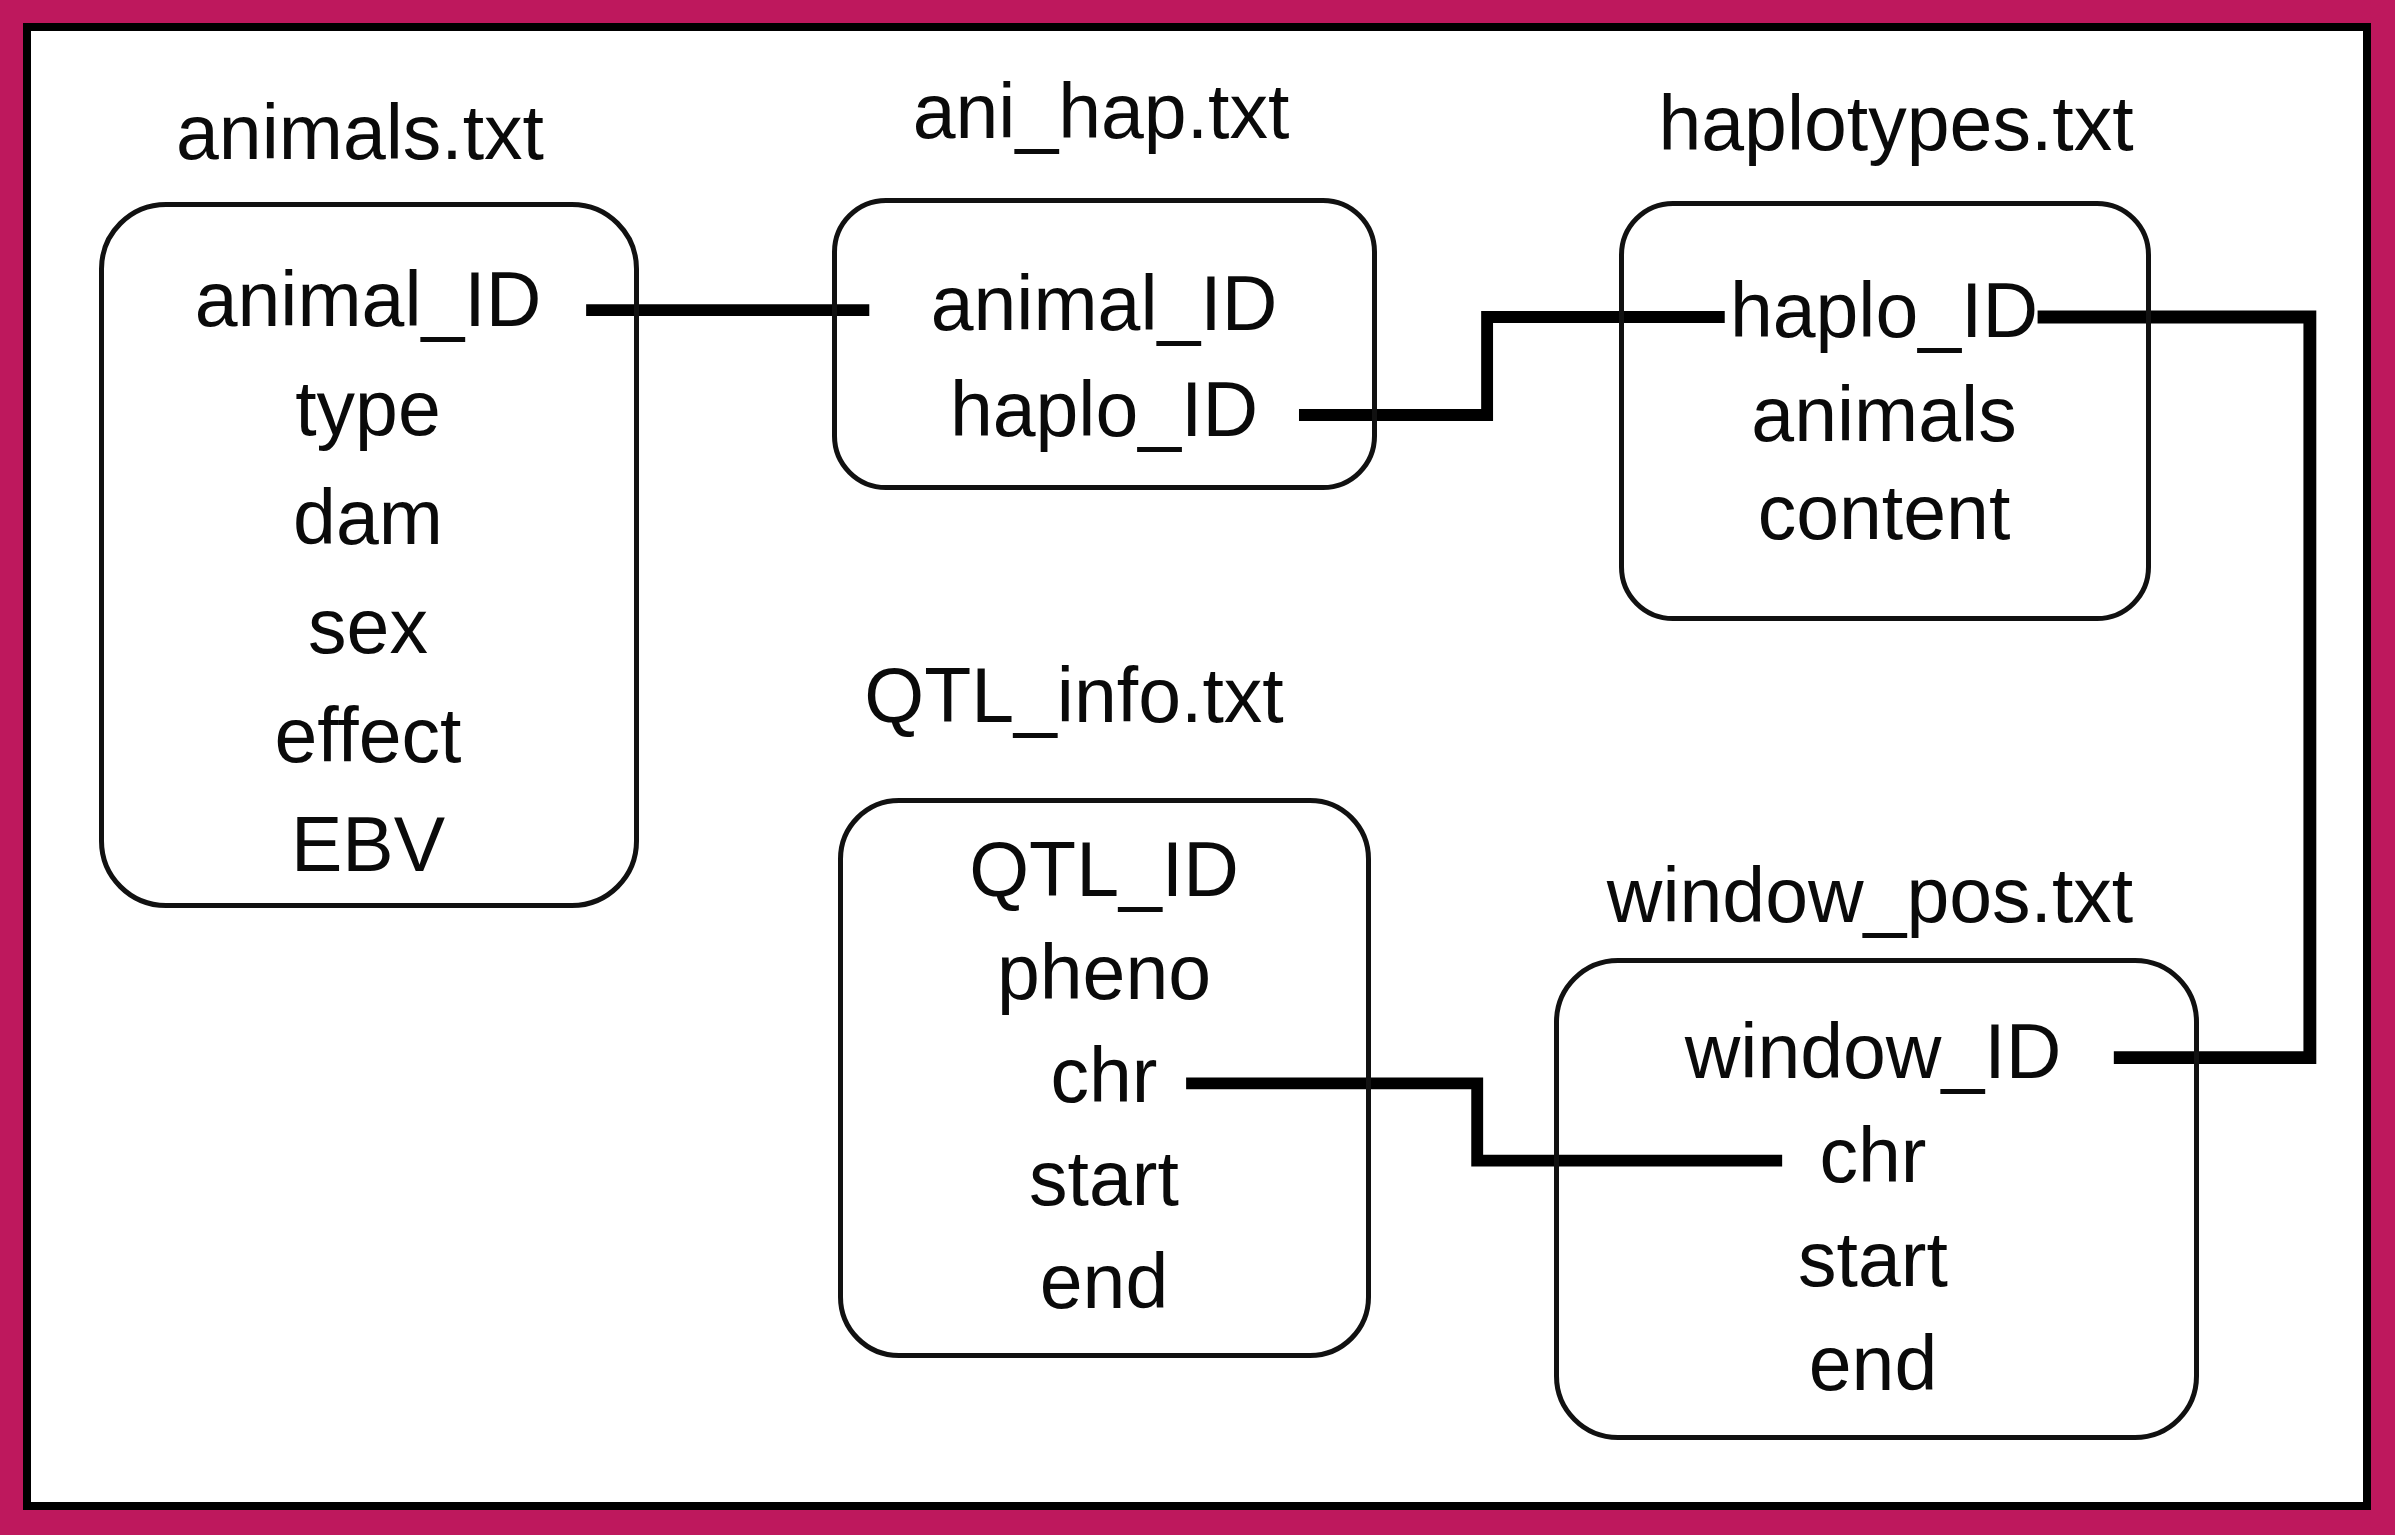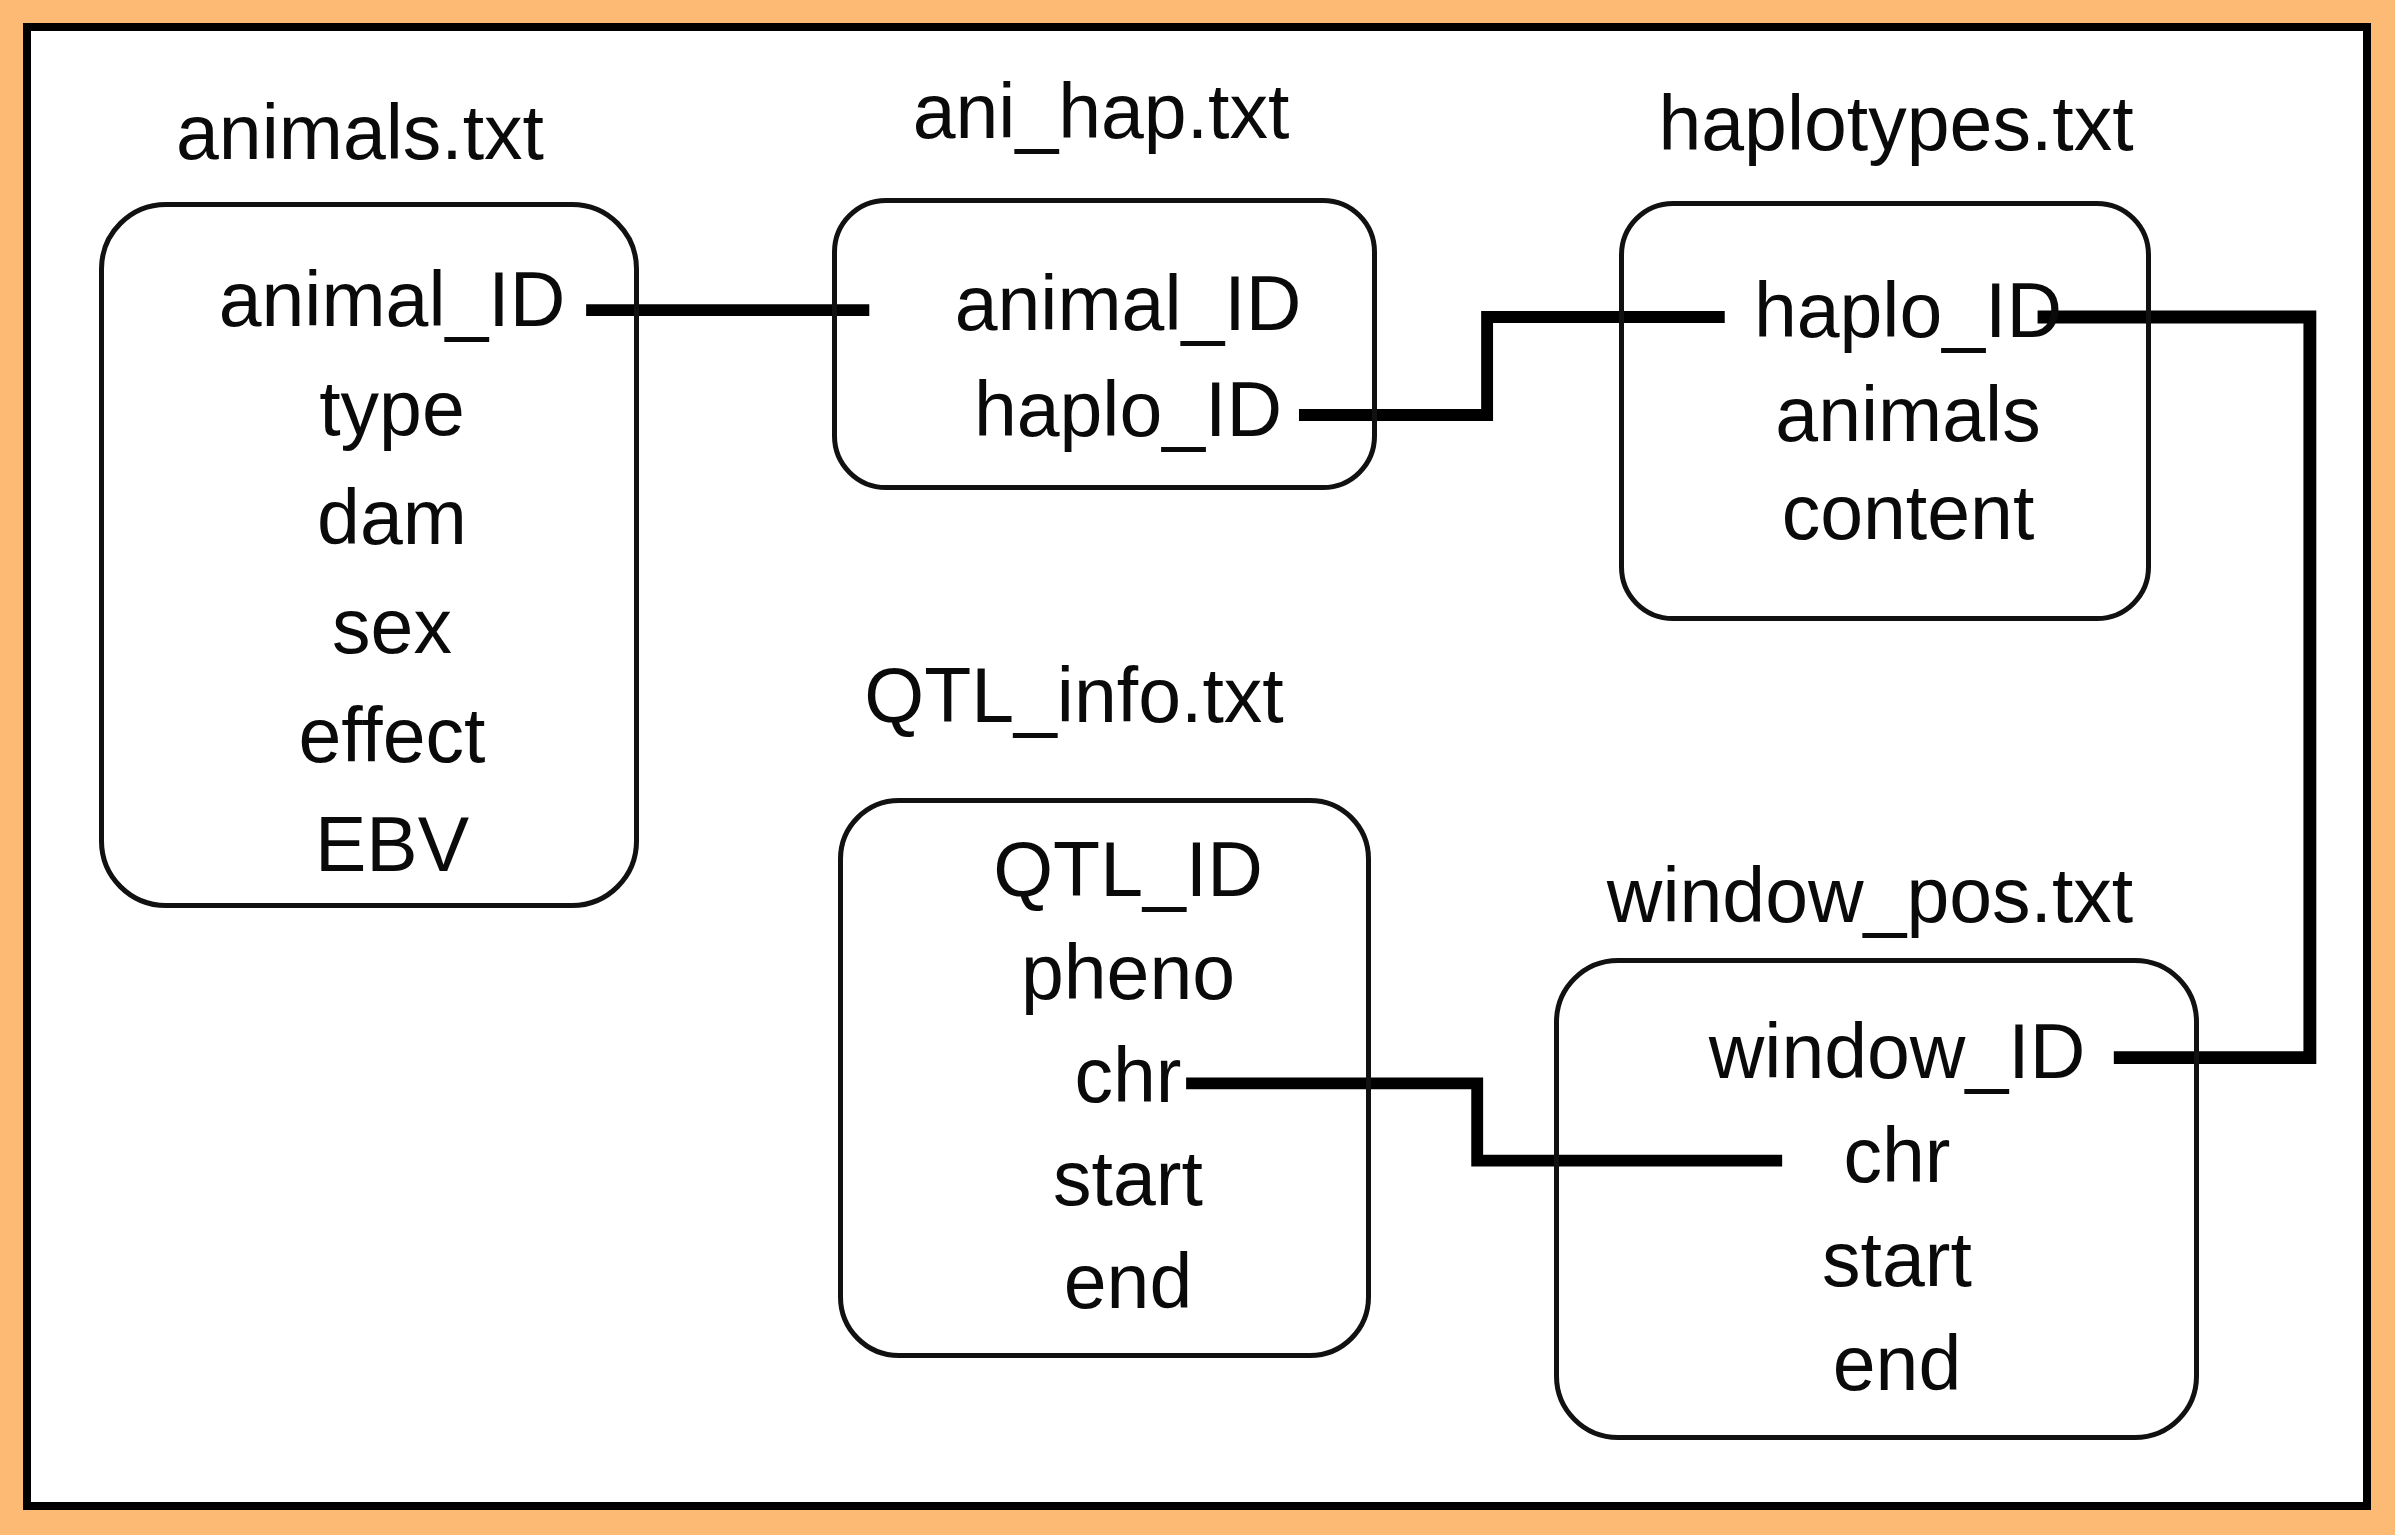--- a/index.html
+++ b/index.html
@@ -1,19 +1,19 @@
 <!DOCTYPE html>
 <html><head>
 <meta charset="utf-8">
 <style>
   html,body{margin:0;padding:0;background:#ffffff;}
   .figure{
     position:relative;
     width:2396px;height:1536px;
-    background:#fdba74;
+    background:#be185d;
     font-family:"Liberation Sans","DejaVu Sans",sans-serif;
     color:#0a0a0a;
     overflow:hidden;
   }
   .outer-frame{
     position:absolute;
     left:23px;top:23px;
     width:2348px;height:1487px;
     border:8px solid #000;
     box-sizing:border-box;
@@ -30,21 +30,21 @@
   }
   .entity-title,.field{
     position:absolute;
     transform:translate(-50%,-50%);
     white-space:nowrap;
     font-size:77px;
     line-height:1;
     letter-spacing:0px;
   }
   .entity-title{left:var(--x);top:var(--y);}
-  .field{left:var(--x);top:var(--y);margin-left:24px;}
+  .field{left:var(--x);top:var(--y);}
 </style>
 </head>
 <body>
 
 <div class="figure">
 
   <div class="outer-frame"></div>
 
   <svg class="connector-layer" viewBox="0 0 2420 1551">
     <polyline points="592,313 878,313" fill="none" stroke="#000" stroke-width="12"></polyline>

